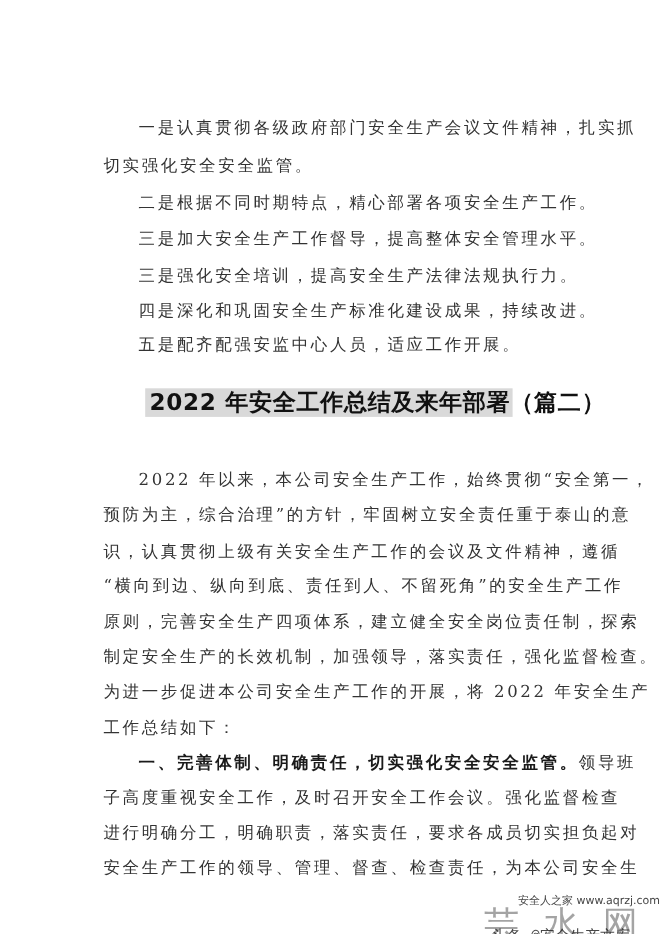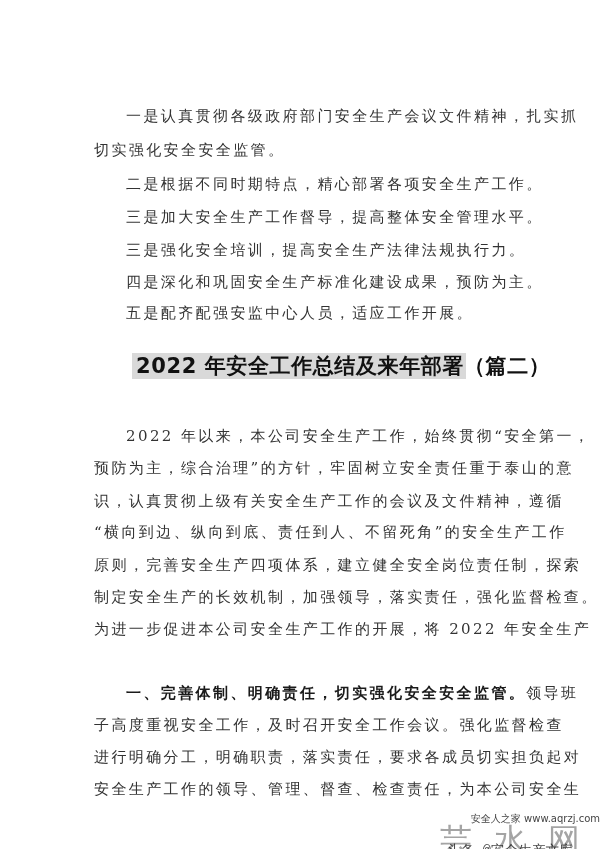--- a/index.html
+++ b/index.html
@@ -97,33 +97,34 @@
 </head>
 <body>
 
 <div class="page">
 
   <div class="line indent" style="top:82px;">一是认真贯彻各级政府部门安全生产会议文件精神，扎实抓</div>
   <div class="line flush" style="top:116px;">切实强化安全安全监管。</div>
   <div class="line indent" style="top:150px;">二是根据不同时期特点，精心部署各项安全生产工作。</div>
   <div class="line indent" style="top:183px;">三是加大安全生产工作督导，提高整体安全管理水平。</div>
   <div class="line indent" style="top:216px;">三是强化安全培训，提高安全生产法律法规执行力。</div>
-  <div class="line indent" style="top:248px;">四是深化和巩固安全生产标准化建设成果，预防为主。</div>
+  <div class="line indent" style="top:248px;">四是深化和巩固安全生产标准化建设成果，持续改进。</div>
   <div class="line indent" style="top:279px;">五是配齐配强安监中心人员，适应工作开展。</div>
 
   <div class="title-wrap"></div>
   <div class="title">2022 年安全工作总结及来年部署（篇二）</div>
 
   <div class="line indent" style="top:402px;">2022 年以来，本公司安全生产工作，始终贯彻“安全第一，</div>
   <div class="line flush" style="top:434px;">预防为主，综合治理”的方针，牢固树立安全责任重于泰山的意</div>
   <div class="line flush" style="top:467px;">识，认真贯彻上级有关安全生产工作的会议及文件精神，遵循</div>
   <div class="line flush" style="top:498px;">“横向到边、纵向到底、责任到人、不留死角”的安全生产工作</div>
   <div class="line flush" style="top:531px;">原则，完善安全生产四项体系，建立健全安全岗位责任制，探索</div>
   <div class="line flush" style="top:563px;">制定安全生产的长效机制，加强领导，落实责任，强化监督检查。</div>
   <div class="line flush" style="top:595px;">为进一步促进本公司安全生产工作的开展，将 2022 年安全生产</div>
+  <div class="line flush" style="top:627px;">工作总结如下：</div>
 
   <div class="line indent" style="top:659px;">
     <span class="bold">一、完善体制、明确责任，切实强化安全安全监管。</span><span>领导班</span>
   </div>
   <div class="line flush" style="top:691px;">子高度重视安全工作，及时召开安全工作会议。强化监督检查</div>
   <div class="line flush" style="top:723px;">进行明确分工，明确职责，落实责任，要求各成员切实担负起对</div>
   <div class="line flush" style="top:755px;">安全生产工作的领导、管理、督查、检查责任，为本公司安全生</div>
 
   <div class="footer">安全人之家 www.aqrzj.com</div>
 

